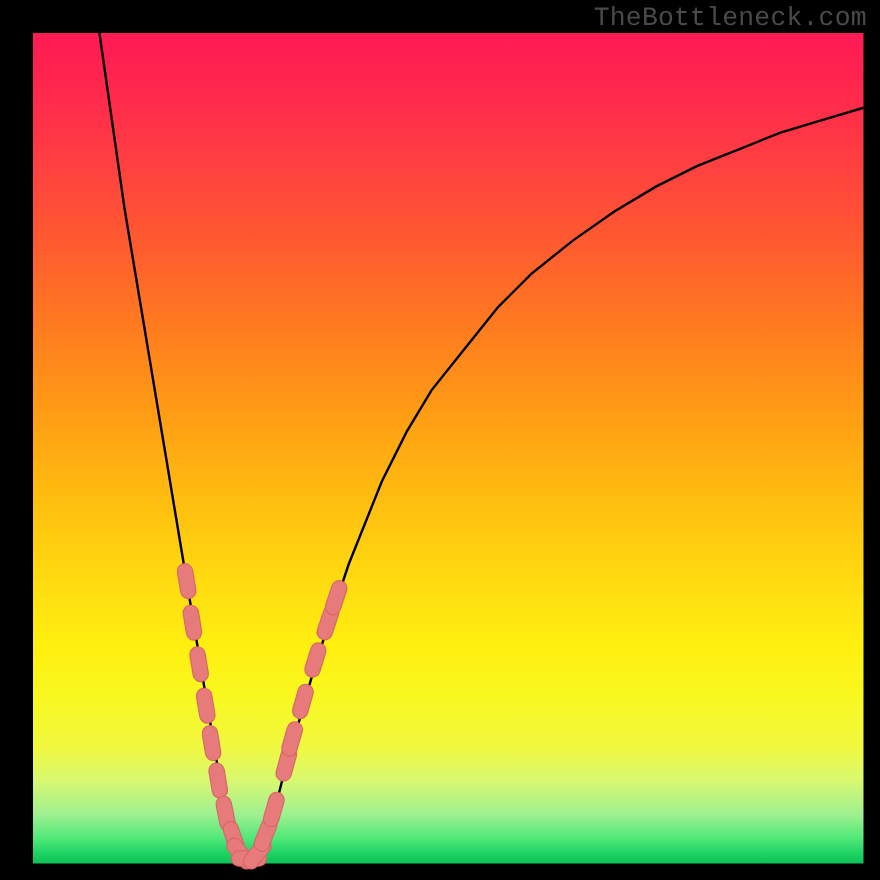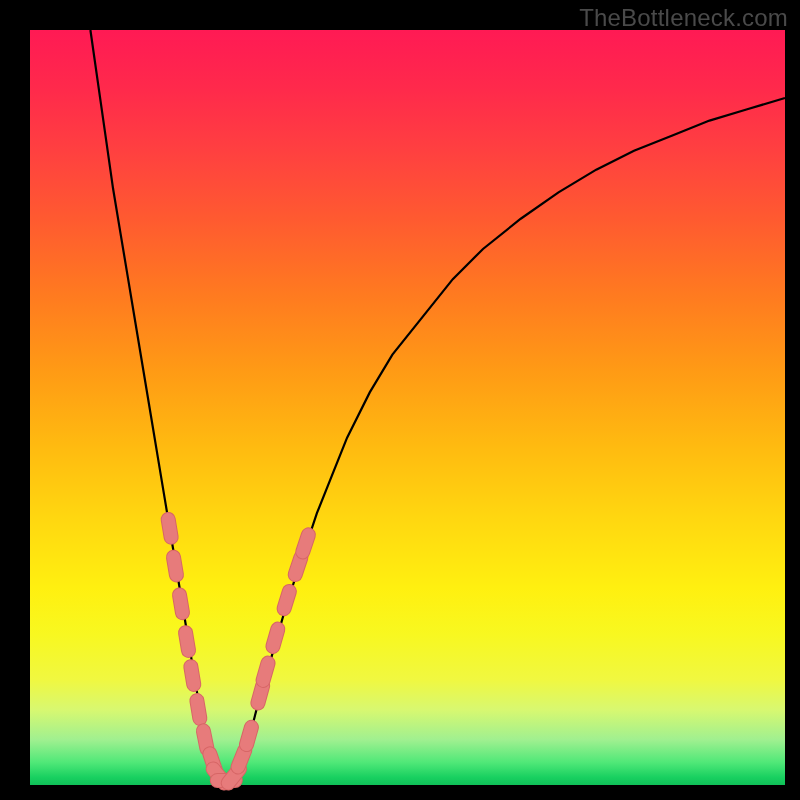--- a/index.html
+++ b/index.html
@@ -45,20 +45,21 @@
   }
   .watermark {
     position: absolute;
     top: 4px;
     right: 12px;
     color: #4a4a4a;
     font-size: 24px;
     font-weight: 500;
     letter-spacing: 0.2px;
     z-index: 10;
+    font-family: Liberation Mono, monospace;
   }
   svg.curve-layer {
     position: absolute;
     left: 0;
     top: 0;
     width: 755px;
     height: 755px;
     overflow: visible;
   }
 </style>

